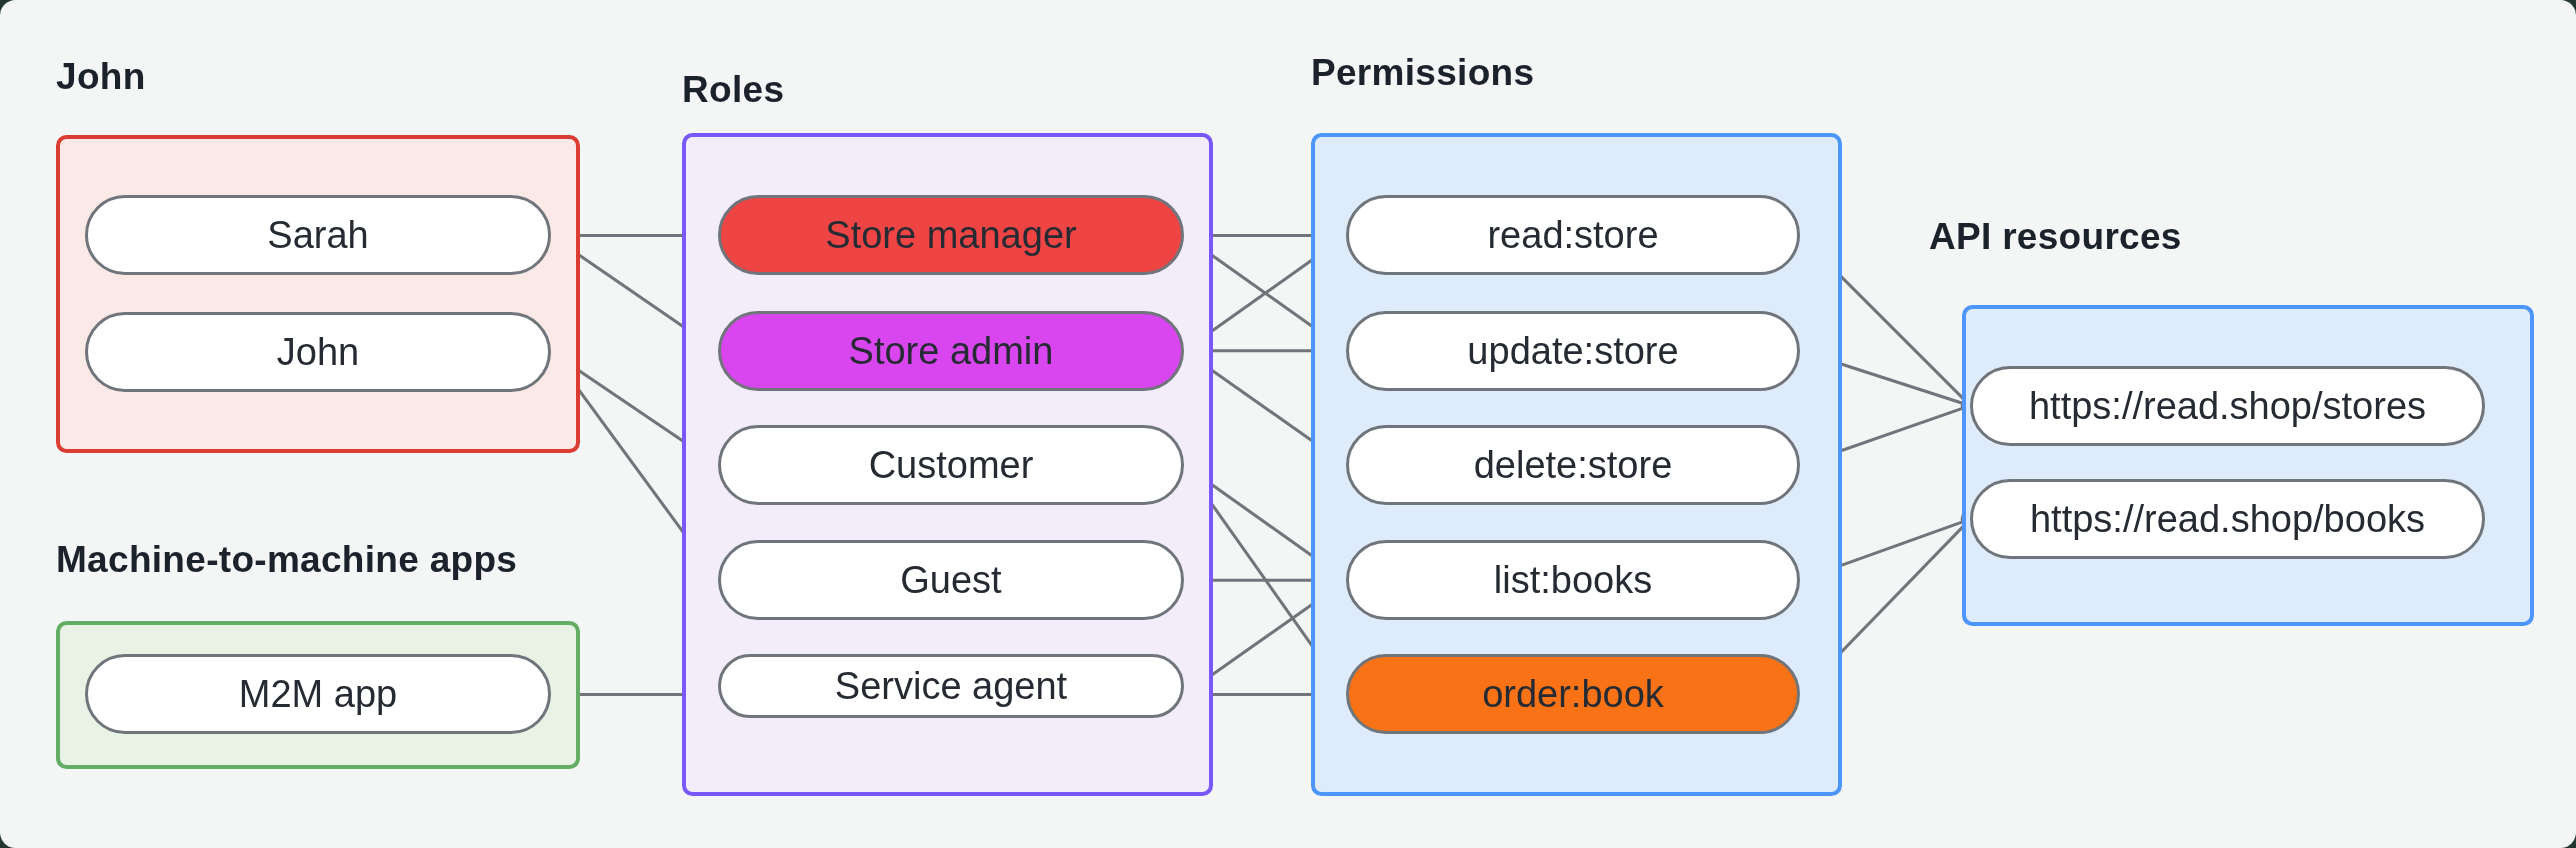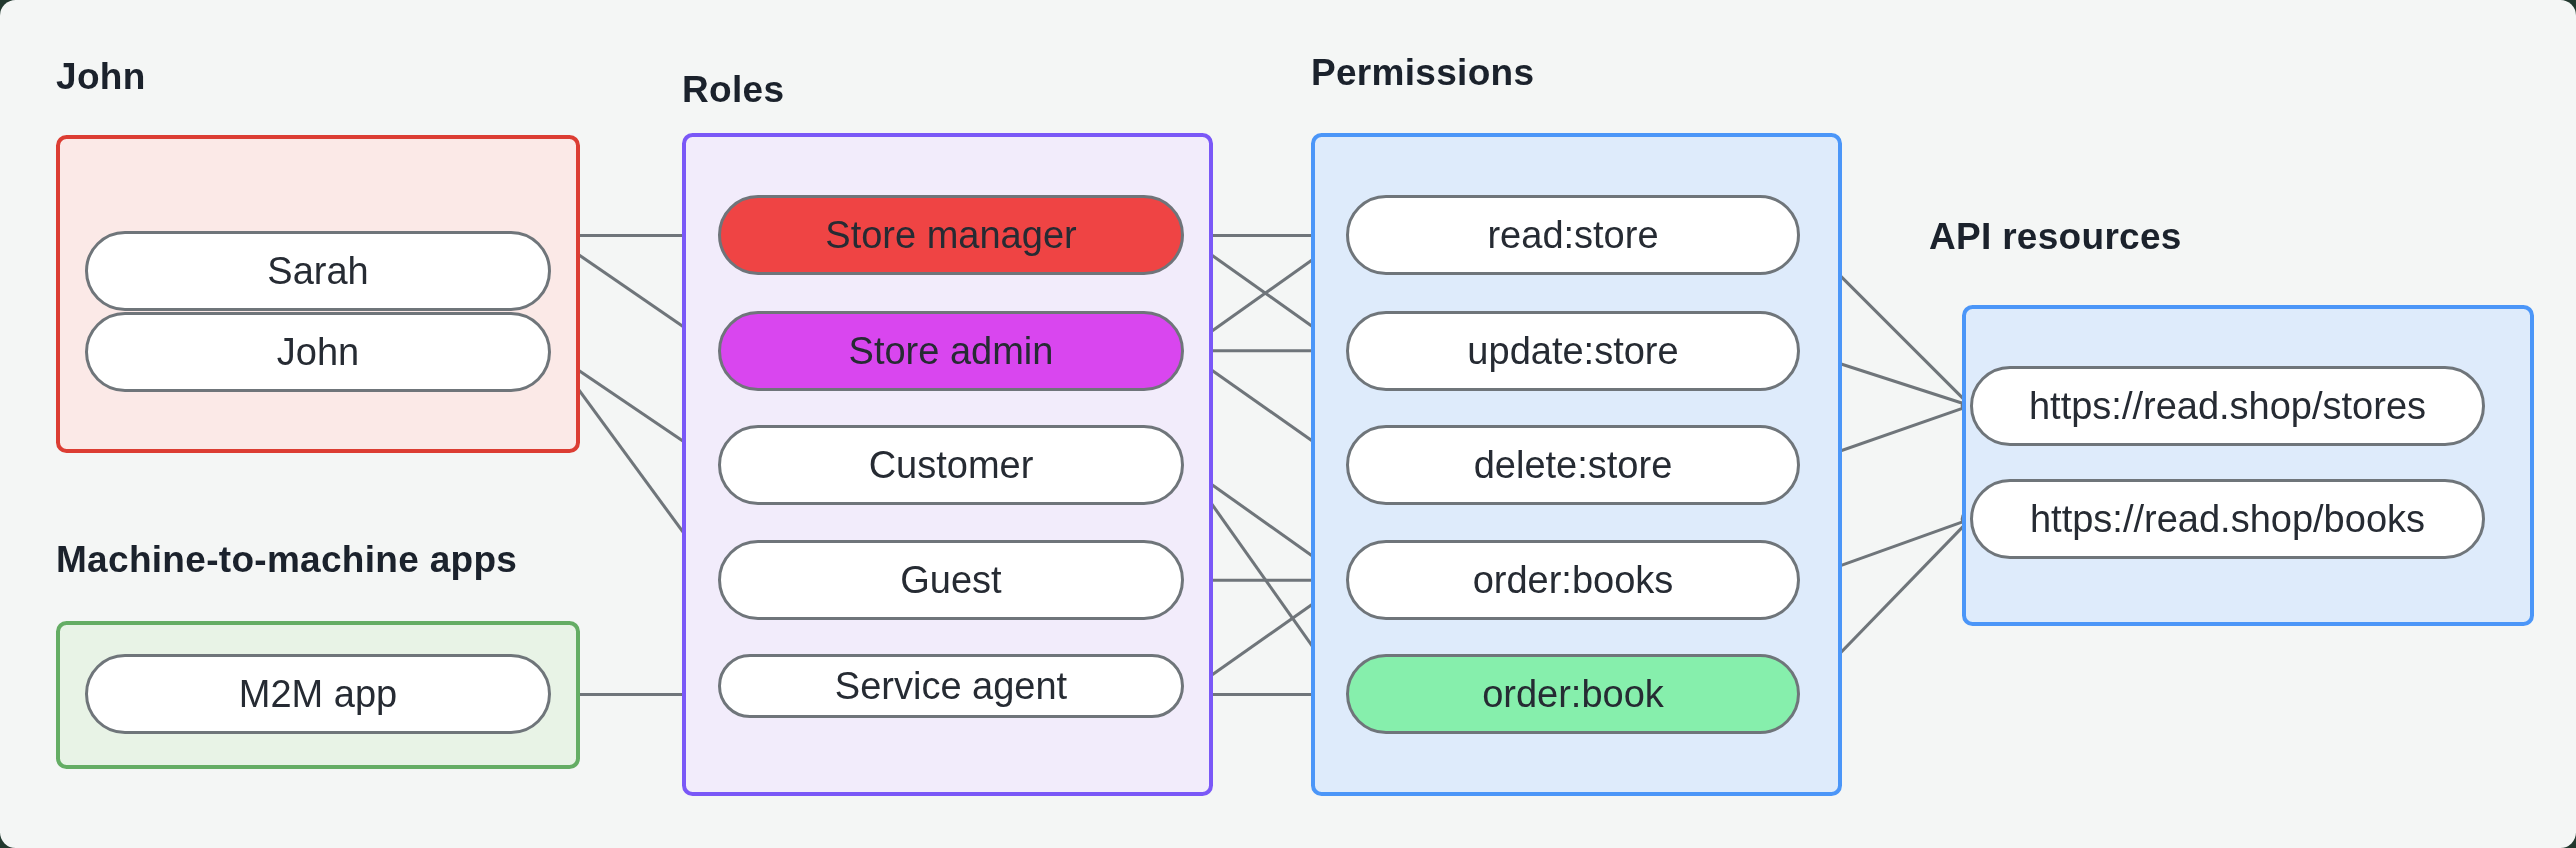--- a/index.html
+++ b/index.html
@@ -84,21 +84,21 @@
       <circle cx="1543" cy="270" r="11" fill="#6f757a"></circle>
       <circle cx="1543" cy="402" r="11" fill="#6f757a"></circle>
       <circle cx="1543" cy="533" r="11" fill="#6f757a"></circle>
       <circle cx="1543" cy="665" r="11" fill="#6f757a"></circle>
       <circle cx="1543" cy="796" r="11" fill="#6f757a"></circle>
       <circle cx="2258" cy="465" r="11" fill="#6f757a"></circle>
       <circle cx="2258" cy="595" r="11" fill="#6f757a"></circle>
     </svg>
 <div class="group-box" style="left: 56px; top: 135px; width: 524px; height: 318px; border-color: rgb(220, 61, 51); background: rgb(251, 233, 231);"></div>
     <div class="group-title" style="left: 56px; top: 56px;">John</div>
-    <div class="pill" style="left: 85px; top: 195px; width: 466px; height: 80px; border-color: rgb(111, 117, 122); background: rgb(255, 255, 255); margin-top: 36px;">
+    <div class="pill" style="left: 85px; top: 195px; width: 466px; height: 80px; border-color: rgb(111, 117, 122); background: rgb(255, 255, 255);">
       <span>Sarah</span>
     </div>
     <div class="pill" style="left: 85px; top: 312px; width: 466px; height: 80px; border-color: rgb(111, 117, 122); background: rgb(255, 255, 255);">
       <span>John</span>
     </div>
     <div class="group-box" style="left: 56px; top: 621px; width: 524px; height: 148px; border-color: rgb(100, 173, 100); background: rgb(232, 243, 230);"></div>
     <div class="group-title" style="left: 56px; top: 539px;">Machine-to-machine apps</div>
     <div class="pill" style="left: 85px; top: 654px; width: 466px; height: 80px; border-color: rgb(111, 117, 122); background: rgb(255, 255, 255);">
       <span>M2M app</span>
     </div>
@@ -124,23 +124,23 @@
     <div class="pill" style="left: 1346px; top: 195px; width: 454px; height: 80px; border-color: rgb(111, 117, 122); background: rgb(255, 255, 255);">
       <span>read:store</span>
     </div>
     <div class="pill" style="left: 1346px; top: 425px; width: 454px; height: 80px; border-color: rgb(111, 117, 122); background: rgb(255, 255, 255);">
       <span>delete:store</span>
     </div>
     <div class="pill" style="left: 1346px; top: 311px; width: 454px; height: 80px; border-color: rgb(111, 117, 122); background: rgb(255, 255, 255);">
       <span>update:store</span>
     </div>
     <div class="pill" style="left: 1346px; top: 540px; width: 454px; height: 80px; border-color: rgb(111, 117, 122); background: rgb(255, 255, 255);">
-      <span>order:books</span>
+      <span>list:books</span>
     </div>
-    <div class="pill" style="left: 1346px; top: 654px; width: 454px; height: 80px; border-color: rgb(111, 117, 122); background: #86efac;">
+    <div class="pill" style="left: 1346px; top: 654px; width: 454px; height: 80px; border-color: rgb(111, 117, 122); background: #f97316;">
       <span>order:book</span>
     </div>
     <div class="group-box" style="left: 1962px; top: 305px; width: 572px; height: 321px; border-color: rgb(75, 150, 248); background: rgb(222, 235, 251);"></div>
     <div class="group-title" style="left: 1929px; top: 216px;">API resources</div>
     <div class="pill" style="left: 1970px; top: 366px; width: 515px; height: 80px; border-color: rgb(111, 117, 122); background: rgb(255, 255, 255);">
       <span>https://read.shop/stores</span>
     </div>
     <div class="pill" style="left: 1970px; top: 479px; width: 515px; height: 80px; border-color: rgb(111, 117, 122); background: rgb(255, 255, 255);">
       <span>https://read.shop/books</span>
     </div>

